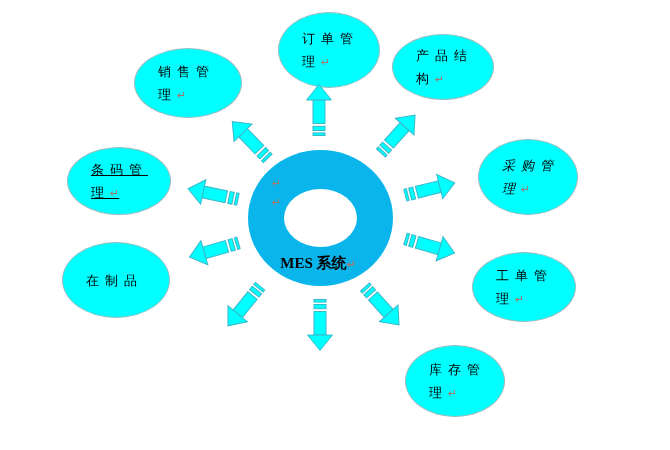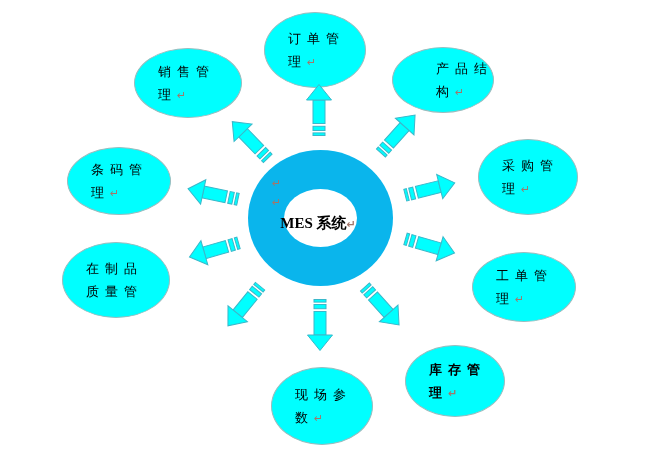--- a/index.html
+++ b/index.html
@@ -20,35 +20,35 @@
   }
   .node-text .mark,.stray,.center-mark{
     color:var(--return-mark,#a3766a);font-size:11px;letter-spacing:0;
     font-family:"DejaVu Sans",sans-serif;
   }
   .donut-outer{position:absolute;border-radius:50%;background:var(--donut-fill,#0ab5ec);}
   .donut-hole{position:absolute;border-radius:50%;background:#ffffff;}
   .center-label{
     position:absolute;transform:translate(-50%,-50%);
     font-family:"Liberation Serif","DejaVu Serif",serif;
-    font-weight:bold;font-size:15px;color:#000;white-space:nowrap;
+    font-weight:bold;font-size:15px;color:#000;white-space:nowrap;margin-top:40px;
   }
   .arrow{position:absolute;overflow:visible;}
   .arrow .shape{fill:var(--arrow-fill,#00ffff);stroke:var(--arrow-stroke,#3ab8ca);stroke-width:1;}
   .stray{position:absolute;}
 </style>
 </head>
 <body>
 
 <div class="canvas">
   <div class="donut-outer" id="donut-outer" style="left: 247.5px; top: 150px; width: 145px; height: 136px;"></div>
   <div class="donut-hole" id="donut-hole" style="left: 283.5px; top: 189px; width: 73px; height: 58px;"></div>
   <div class="center-label" id="center-label" style="left: 318px; top: 223px;"><span>MES 系统</span><span class="center-mark">↵</span></div>
 
-  <div class="ellipse" style="left: 264px; top: 12px; width: 102px; height: 76px;">
+  <div class="ellipse" style="left: 278px; top: 12px; width: 102px; height: 76px;">
     <div class="node-text">
       <div class="l1">订单管</div>
       <div class="l2"><span class="t">理</span><span class="mark">↵</span></div>
     </div>
   </div>
   <svg class="arrow" width="52" height="26" viewBox="0 0 52 26" style="left: 293px; top: 97px; transform: rotate(-90deg);">
     <rect class="shape" x="0.5" y="7" width="2.6" height="12"></rect>
     <rect class="shape" x="5.5" y="7" width="4.2" height="12"></rect>
     <rect class="shape" x="12.5" y="7" width="23.5" height="12"></rect>
     <polygon class="shape" points="36,0.5 51.5,13 36,25.5"></polygon>
@@ -60,63 +60,62 @@
       <div class="l2"><span class="t">理</span><span class="mark">↵</span></div>
     </div>
   </div>
   <svg class="arrow" width="52" height="26" viewBox="0 0 52 26" style="left: 224px; top: 127px; transform: rotate(-134deg);">
     <rect class="shape" x="0.5" y="7" width="2.6" height="12"></rect>
     <rect class="shape" x="5.5" y="7" width="4.2" height="12"></rect>
     <rect class="shape" x="12.5" y="7" width="23.5" height="12"></rect>
     <polygon class="shape" points="36,0.5 51.5,13 36,25.5"></polygon>
   </svg>
 
-  <div class="ellipse" style="left: 392px; top: 47px; width: 102px; height: 66px; justify-content: flex-end;">
+  <div class="ellipse" style="left: 392px; top: 34px; width: 102px; height: 66px;">
     <div class="node-text">
       <div class="l1">产品结</div>
       <div class="l2"><span class="t">构</span><span class="mark">↵</span></div>
     </div>
   </div>
   <svg class="arrow" width="52" height="26" viewBox="0 0 52 26" style="left: 372px; top: 121px; transform: rotate(-48deg);">
     <rect class="shape" x="0.5" y="7" width="2.6" height="12"></rect>
     <rect class="shape" x="5.5" y="7" width="4.2" height="12"></rect>
     <rect class="shape" x="12.5" y="7" width="23.5" height="12"></rect>
     <polygon class="shape" points="36,0.5 51.5,13 36,25.5"></polygon>
   </svg>
 
-  <div class="ellipse" style="left: 67px; top: 147px; width: 104px; height: 68px;">
+  <div class="ellipse" style="left: 67px; top: 147px; width: 104px; height: 68px; text-decoration: underline;">
     <div class="node-text">
       <div class="l1">条码管</div>
       <div class="l2"><span class="t">理</span><span class="mark">↵</span></div>
     </div>
   </div>
   <svg class="arrow" width="52" height="26" viewBox="0 0 52 26" style="left: 187px; top: 181px; transform: rotate(-168deg);">
     <rect class="shape" x="0.5" y="7" width="2.6" height="12"></rect>
     <rect class="shape" x="5.5" y="7" width="4.2" height="12"></rect>
     <rect class="shape" x="12.5" y="7" width="23.5" height="12"></rect>
     <polygon class="shape" points="36,0.5 51.5,13 36,25.5"></polygon>
   </svg>
 
-  <div class="ellipse" style="left: 478px; top: 139px; width: 100px; height: 76px;">
+  <div class="ellipse" style="left: 478px; top: 139px; width: 100px; height: 76px; font-style: italic;">
     <div class="node-text">
       <div class="l1">采购管</div>
       <div class="l2"><span class="t">理</span><span class="mark">↵</span></div>
     </div>
   </div>
   <svg class="arrow" width="52" height="26" viewBox="0 0 52 26" style="left: 404px; top: 176px; transform: rotate(-14deg);">
     <rect class="shape" x="0.5" y="7" width="2.6" height="12"></rect>
     <rect class="shape" x="5.5" y="7" width="4.2" height="12"></rect>
     <rect class="shape" x="12.5" y="7" width="23.5" height="12"></rect>
     <polygon class="shape" points="36,0.5 51.5,13 36,25.5"></polygon>
   </svg>
 
   <div class="ellipse" style="left: 62px; top: 242px; width: 108px; height: 76px;">
     <div class="node-text">
       <div class="l1">在制品</div>
-      <div class="l2"><span class="t">质量管</span></div>
     </div>
   </div>
   <svg class="arrow" width="52" height="26" viewBox="0 0 52 26" style="left: 188px; top: 237px; transform: rotate(164deg);">
     <rect class="shape" x="0.5" y="7" width="2.6" height="12"></rect>
     <rect class="shape" x="5.5" y="7" width="4.2" height="12"></rect>
     <rect class="shape" x="12.5" y="7" width="23.5" height="12"></rect>
     <polygon class="shape" points="36,0.5 51.5,13 36,25.5"></polygon>
   </svg>
 
   <div class="ellipse" style="left: 472px; top: 252px; width: 104px; height: 70px;">
@@ -132,34 +131,28 @@
     <polygon class="shape" points="36,0.5 51.5,13 36,25.5"></polygon>
   </svg>
 
   <svg class="arrow" width="52" height="26" viewBox="0 0 52 26" style="left: 218px; top: 293px; transform: rotate(129deg);">
     <rect class="shape" x="0.5" y="7" width="2.6" height="12"></rect>
     <rect class="shape" x="5.5" y="7" width="4.2" height="12"></rect>
     <rect class="shape" x="12.5" y="7" width="23.5" height="12"></rect>
     <polygon class="shape" points="36,0.5 51.5,13 36,25.5"></polygon>
   </svg>
 
-  <div class="ellipse" style="left: 271px; top: 367px; width: 102px; height: 78px;">
-    <div class="node-text">
-      <div class="l1">现场参</div>
-      <div class="l2"><span class="t">数</span><span class="mark">↵</span></div>
-    </div>
-  </div>
   <svg class="arrow" width="52" height="26" viewBox="0 0 52 26" style="left: 294px; top: 312px; transform: rotate(90deg);">
     <rect class="shape" x="0.5" y="7" width="2.6" height="12"></rect>
     <rect class="shape" x="5.5" y="7" width="4.2" height="12"></rect>
     <rect class="shape" x="12.5" y="7" width="23.5" height="12"></rect>
     <polygon class="shape" points="36,0.5 51.5,13 36,25.5"></polygon>
   </svg>
 
-  <div class="ellipse" style="left: 405px; top: 345px; width: 100px; height: 72px; font-weight: bold;">
+  <div class="ellipse" style="left: 405px; top: 345px; width: 100px; height: 72px;">
     <div class="node-text">
       <div class="l1">库存管</div>
       <div class="l2"><span class="t">理</span><span class="mark">↵</span></div>
     </div>
   </div>
   <svg class="arrow" width="52" height="26" viewBox="0 0 52 26" style="left: 356px; top: 293px; transform: rotate(48deg);">
     <rect class="shape" x="0.5" y="7" width="2.6" height="12"></rect>
     <rect class="shape" x="5.5" y="7" width="4.2" height="12"></rect>
     <rect class="shape" x="12.5" y="7" width="23.5" height="12"></rect>
     <polygon class="shape" points="36,0.5 51.5,13 36,25.5"></polygon>

